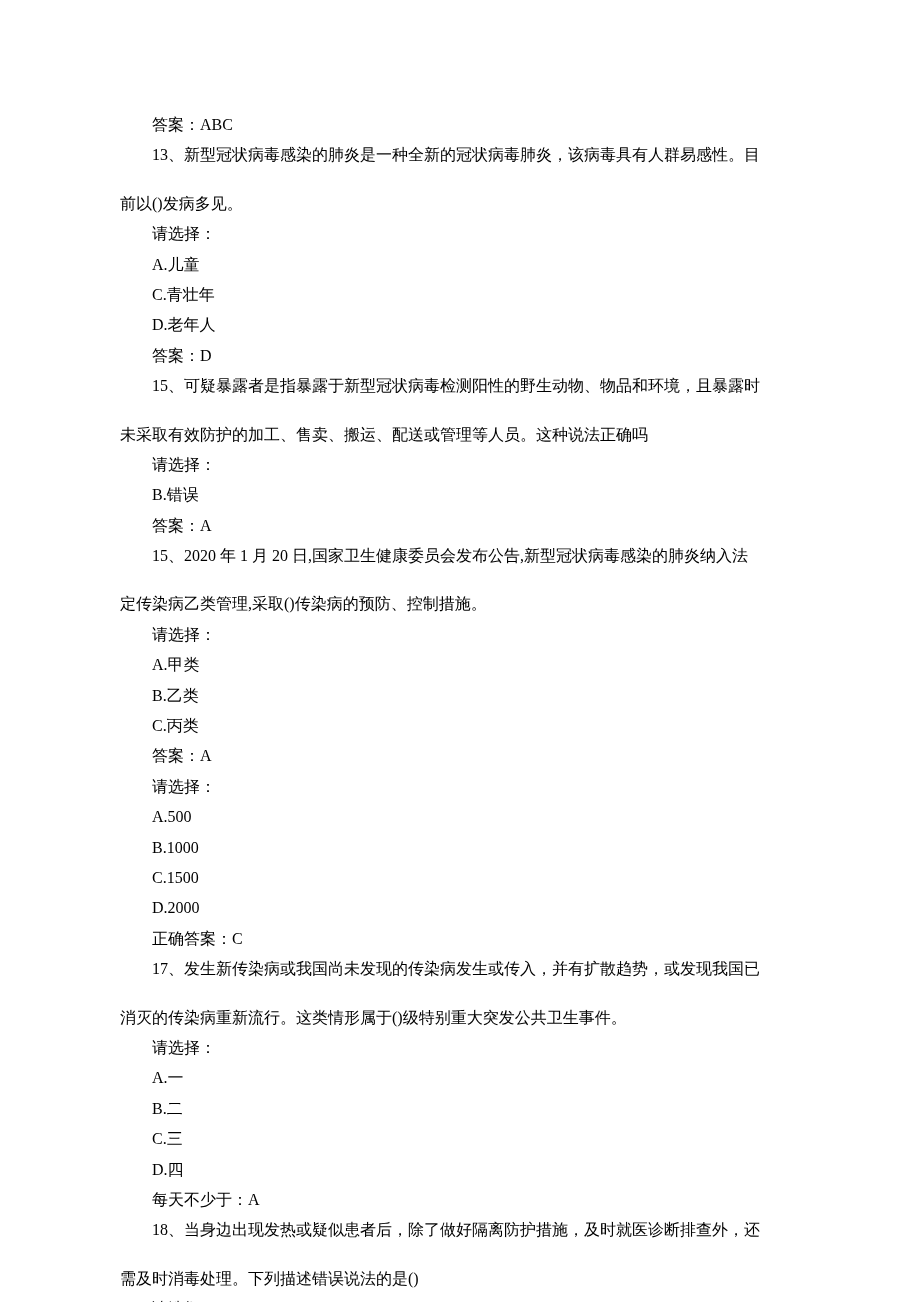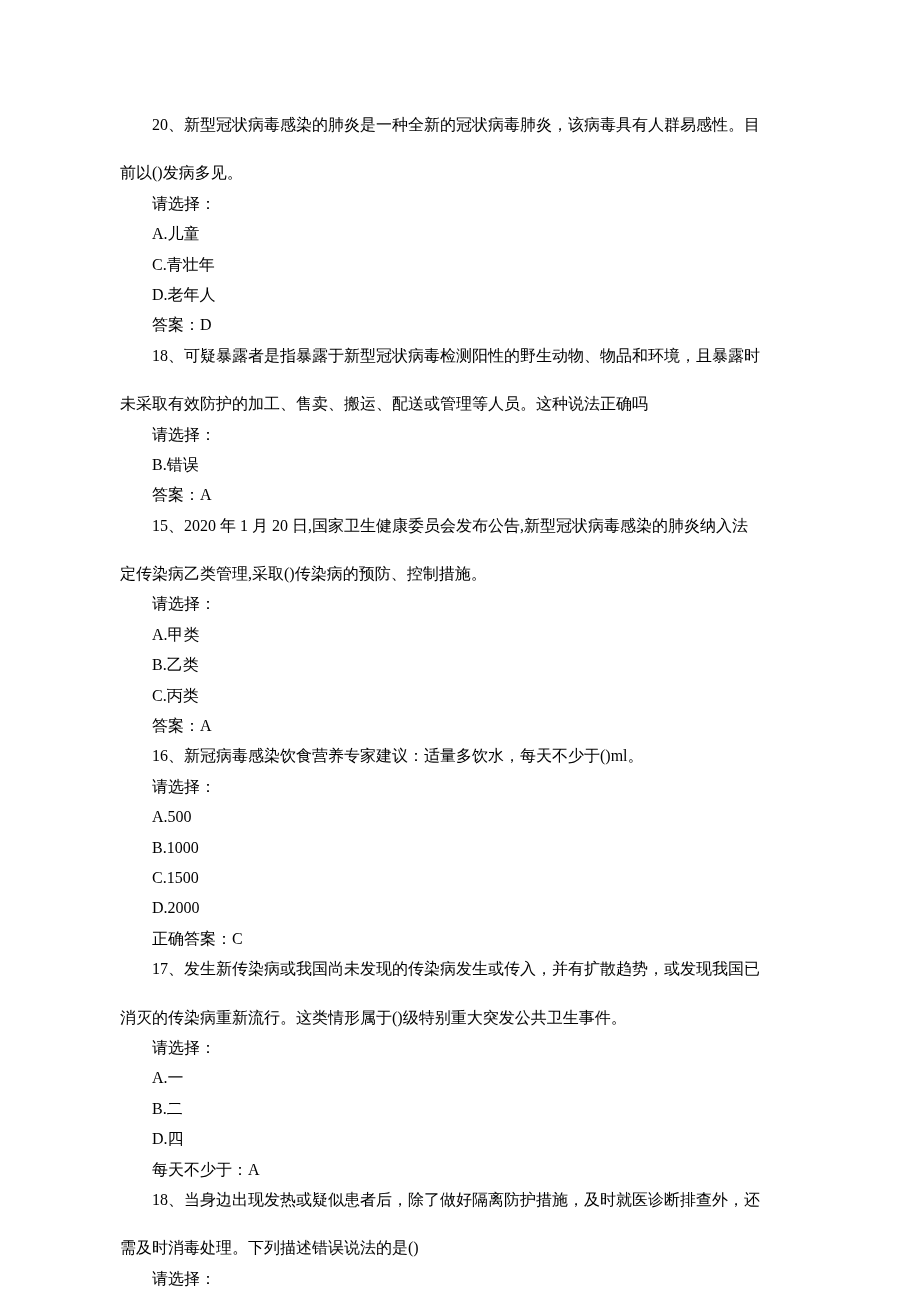--- a/index.html
+++ b/index.html
@@ -24,49 +24,50 @@
   .hanging {
     text-indent: 0;
     white-space: pre-wrap;
     margin-top: 18px;
   }
 </style>
 </head>
 <body>
 
 <div class="page" id="page">
-    <div class="line">20、新型冠状病毒感染的肺炎是一种全新的冠状病毒肺炎，该病毒具有人群易感性。目</div>
+    <div class="line">答案：ABC</div>
+    <div class="line">13、新型冠状病毒感染的肺炎是一种全新的冠状病毒肺炎，该病毒具有人群易感性。目</div>
     <div class="hanging">前以()发病多见。</div>
     <div class="line">请选择：</div>
     <div class="line">A.儿童</div>
     <div class="line">C.青壮年</div>
     <div class="line">D.老年人</div>
     <div class="line">答案：D</div>
-    <div class="line">18、可疑暴露者是指暴露于新型冠状病毒检测阳性的野生动物、物品和环境，且暴露时</div>
+    <div class="line">15、可疑暴露者是指暴露于新型冠状病毒检测阳性的野生动物、物品和环境，且暴露时</div>
     <div class="hanging">未采取有效防护的加工、售卖、搬运、配送或管理等人员。这种说法正确吗</div>
     <div class="line">请选择：</div>
     <div class="line">B.错误</div>
     <div class="line">答案：A</div>
     <div class="line">15、2020 年 1 月 20 日,国家卫生健康委员会发布公告,新型冠状病毒感染的肺炎纳入法</div>
     <div class="hanging">定传染病乙类管理,采取()传染病的预防、控制措施。</div>
     <div class="line">请选择：</div>
     <div class="line">A.甲类</div>
     <div class="line">B.乙类</div>
     <div class="line">C.丙类</div>
     <div class="line">答案：A</div>
-    <div class="line">16、新冠病毒感染饮食营养专家建议：适量多饮水，每天不少于()ml。</div>
     <div class="line">请选择：</div>
     <div class="line">A.500</div>
     <div class="line">B.1000</div>
     <div class="line">C.1500</div>
     <div class="line">D.2000</div>
     <div class="line">正确答案：C</div>
     <div class="line">17、发生新传染病或我国尚未发现的传染病发生或传入，并有扩散趋势，或发现我国已</div>
     <div class="hanging">消灭的传染病重新流行。这类情形属于()级特别重大突发公共卫生事件。</div>
     <div class="line">请选择：</div>
     <div class="line">A.一</div>
     <div class="line">B.二</div>
+    <div class="line">C.三</div>
     <div class="line">D.四</div>
     <div class="line">每天不少于：A</div>
     <div class="line">18、当身边出现发热或疑似患者后，除了做好隔离防护措施，及时就医诊断排查外，还</div>
     <div class="hanging">需及时消毒处理。下列描述错误说法的是()</div>
     <div class="line">请选择：</div>
   </div>
 
 </body></html>

